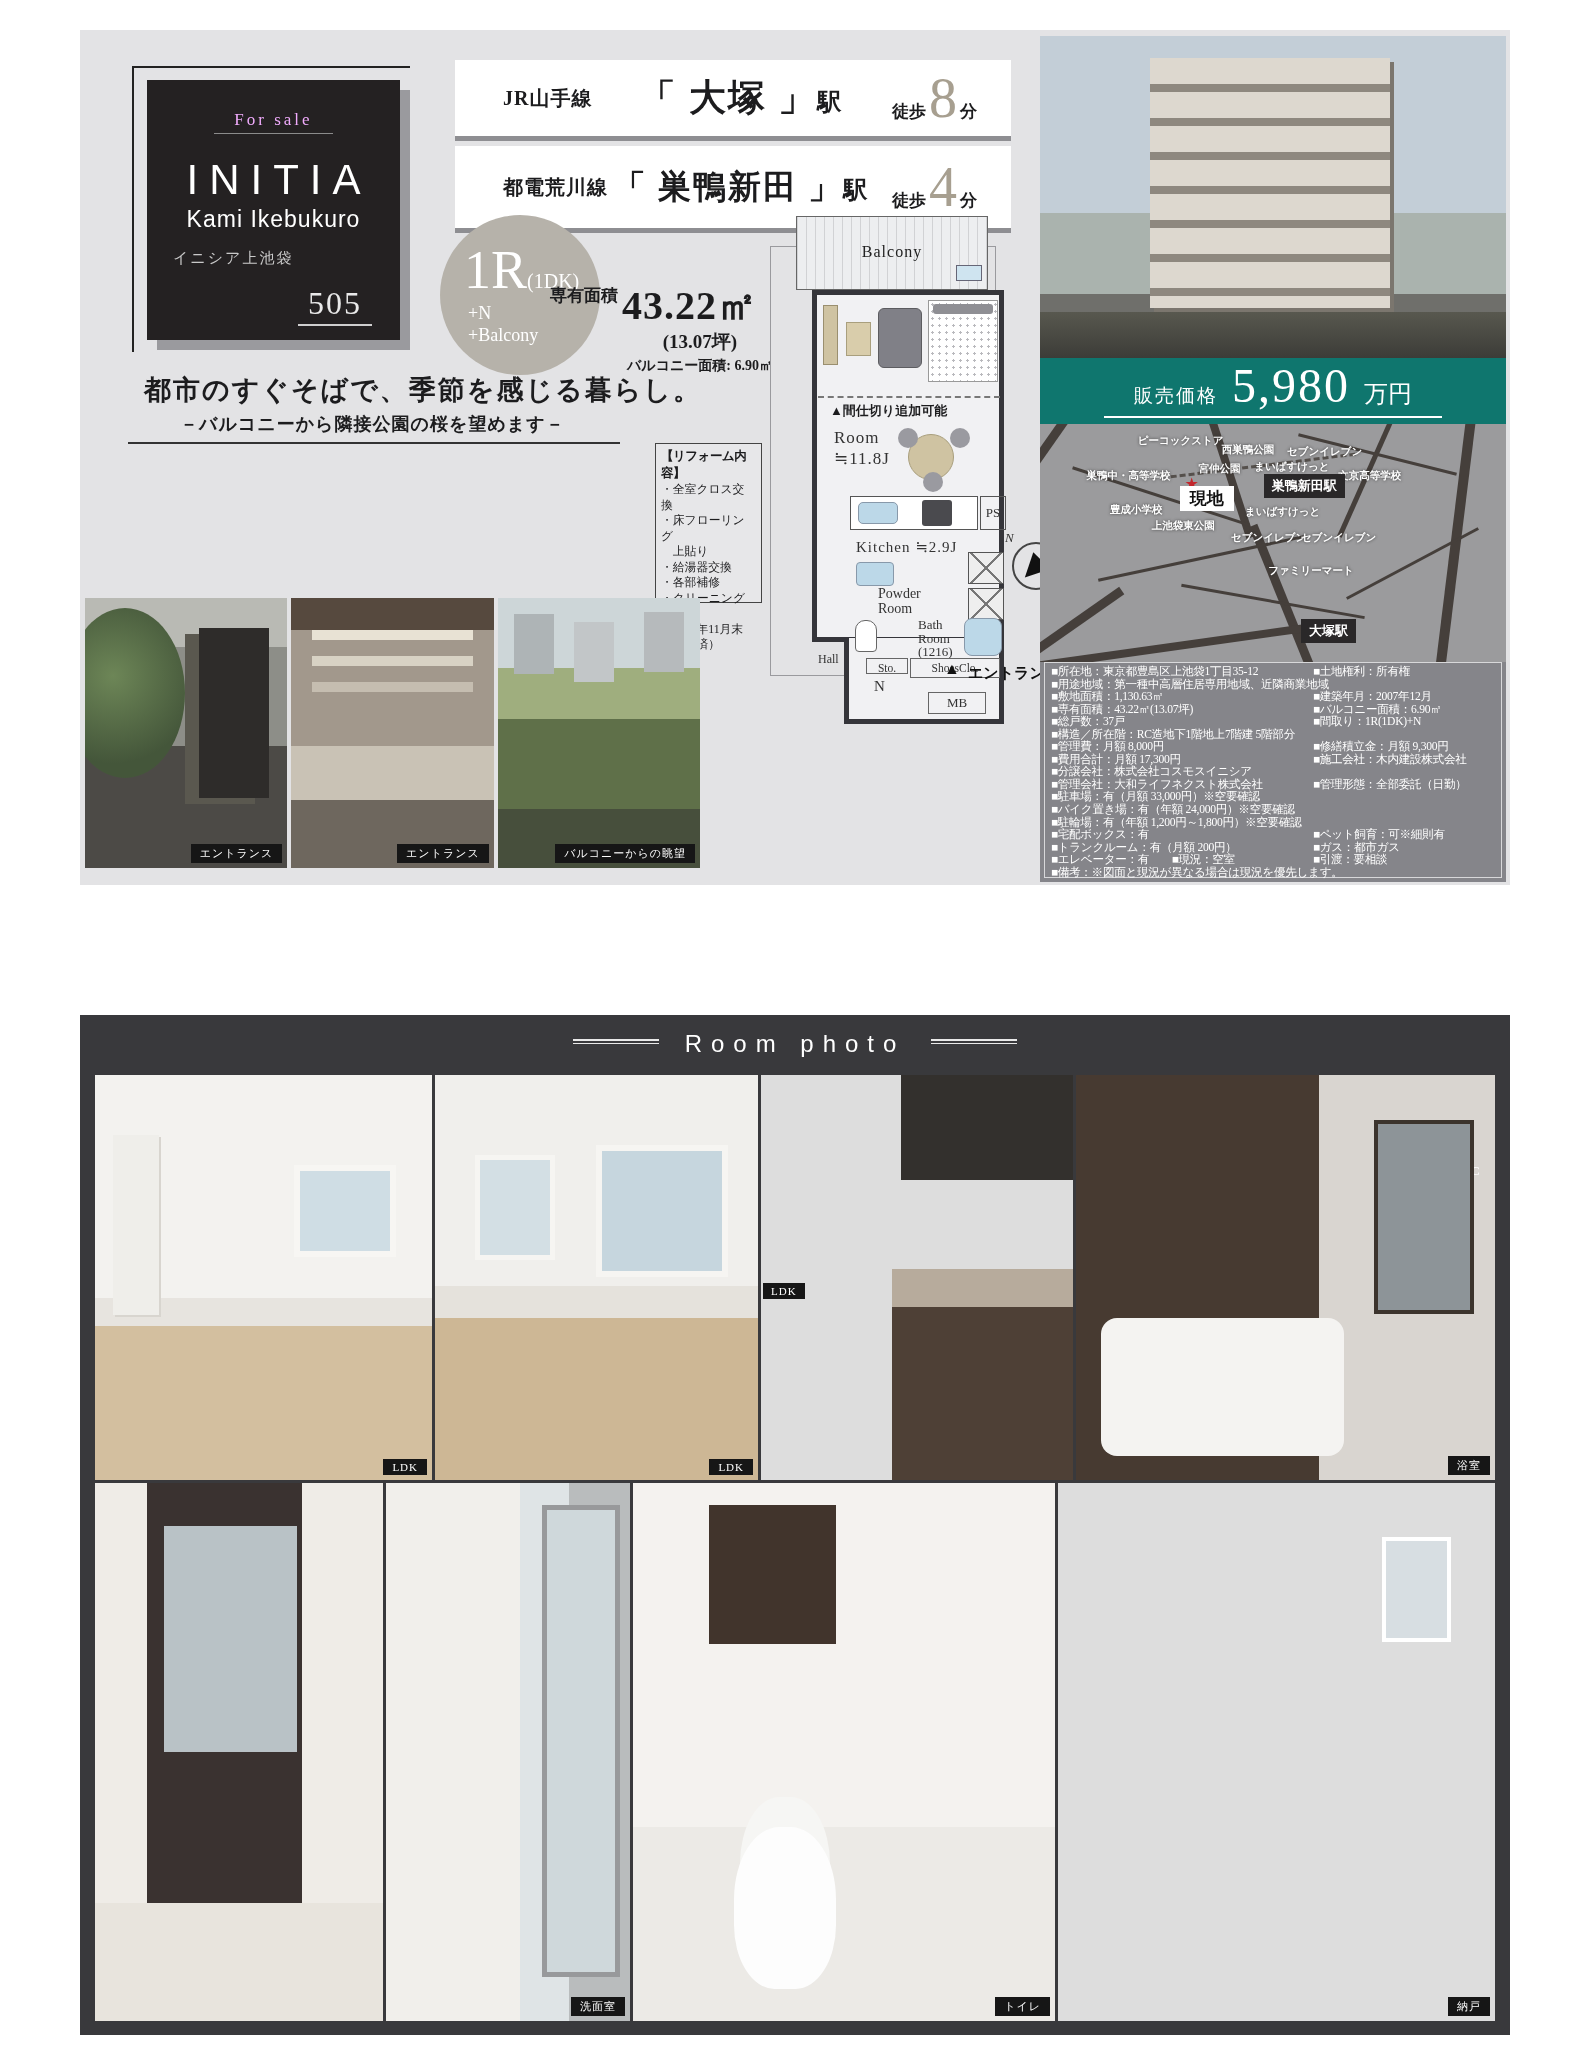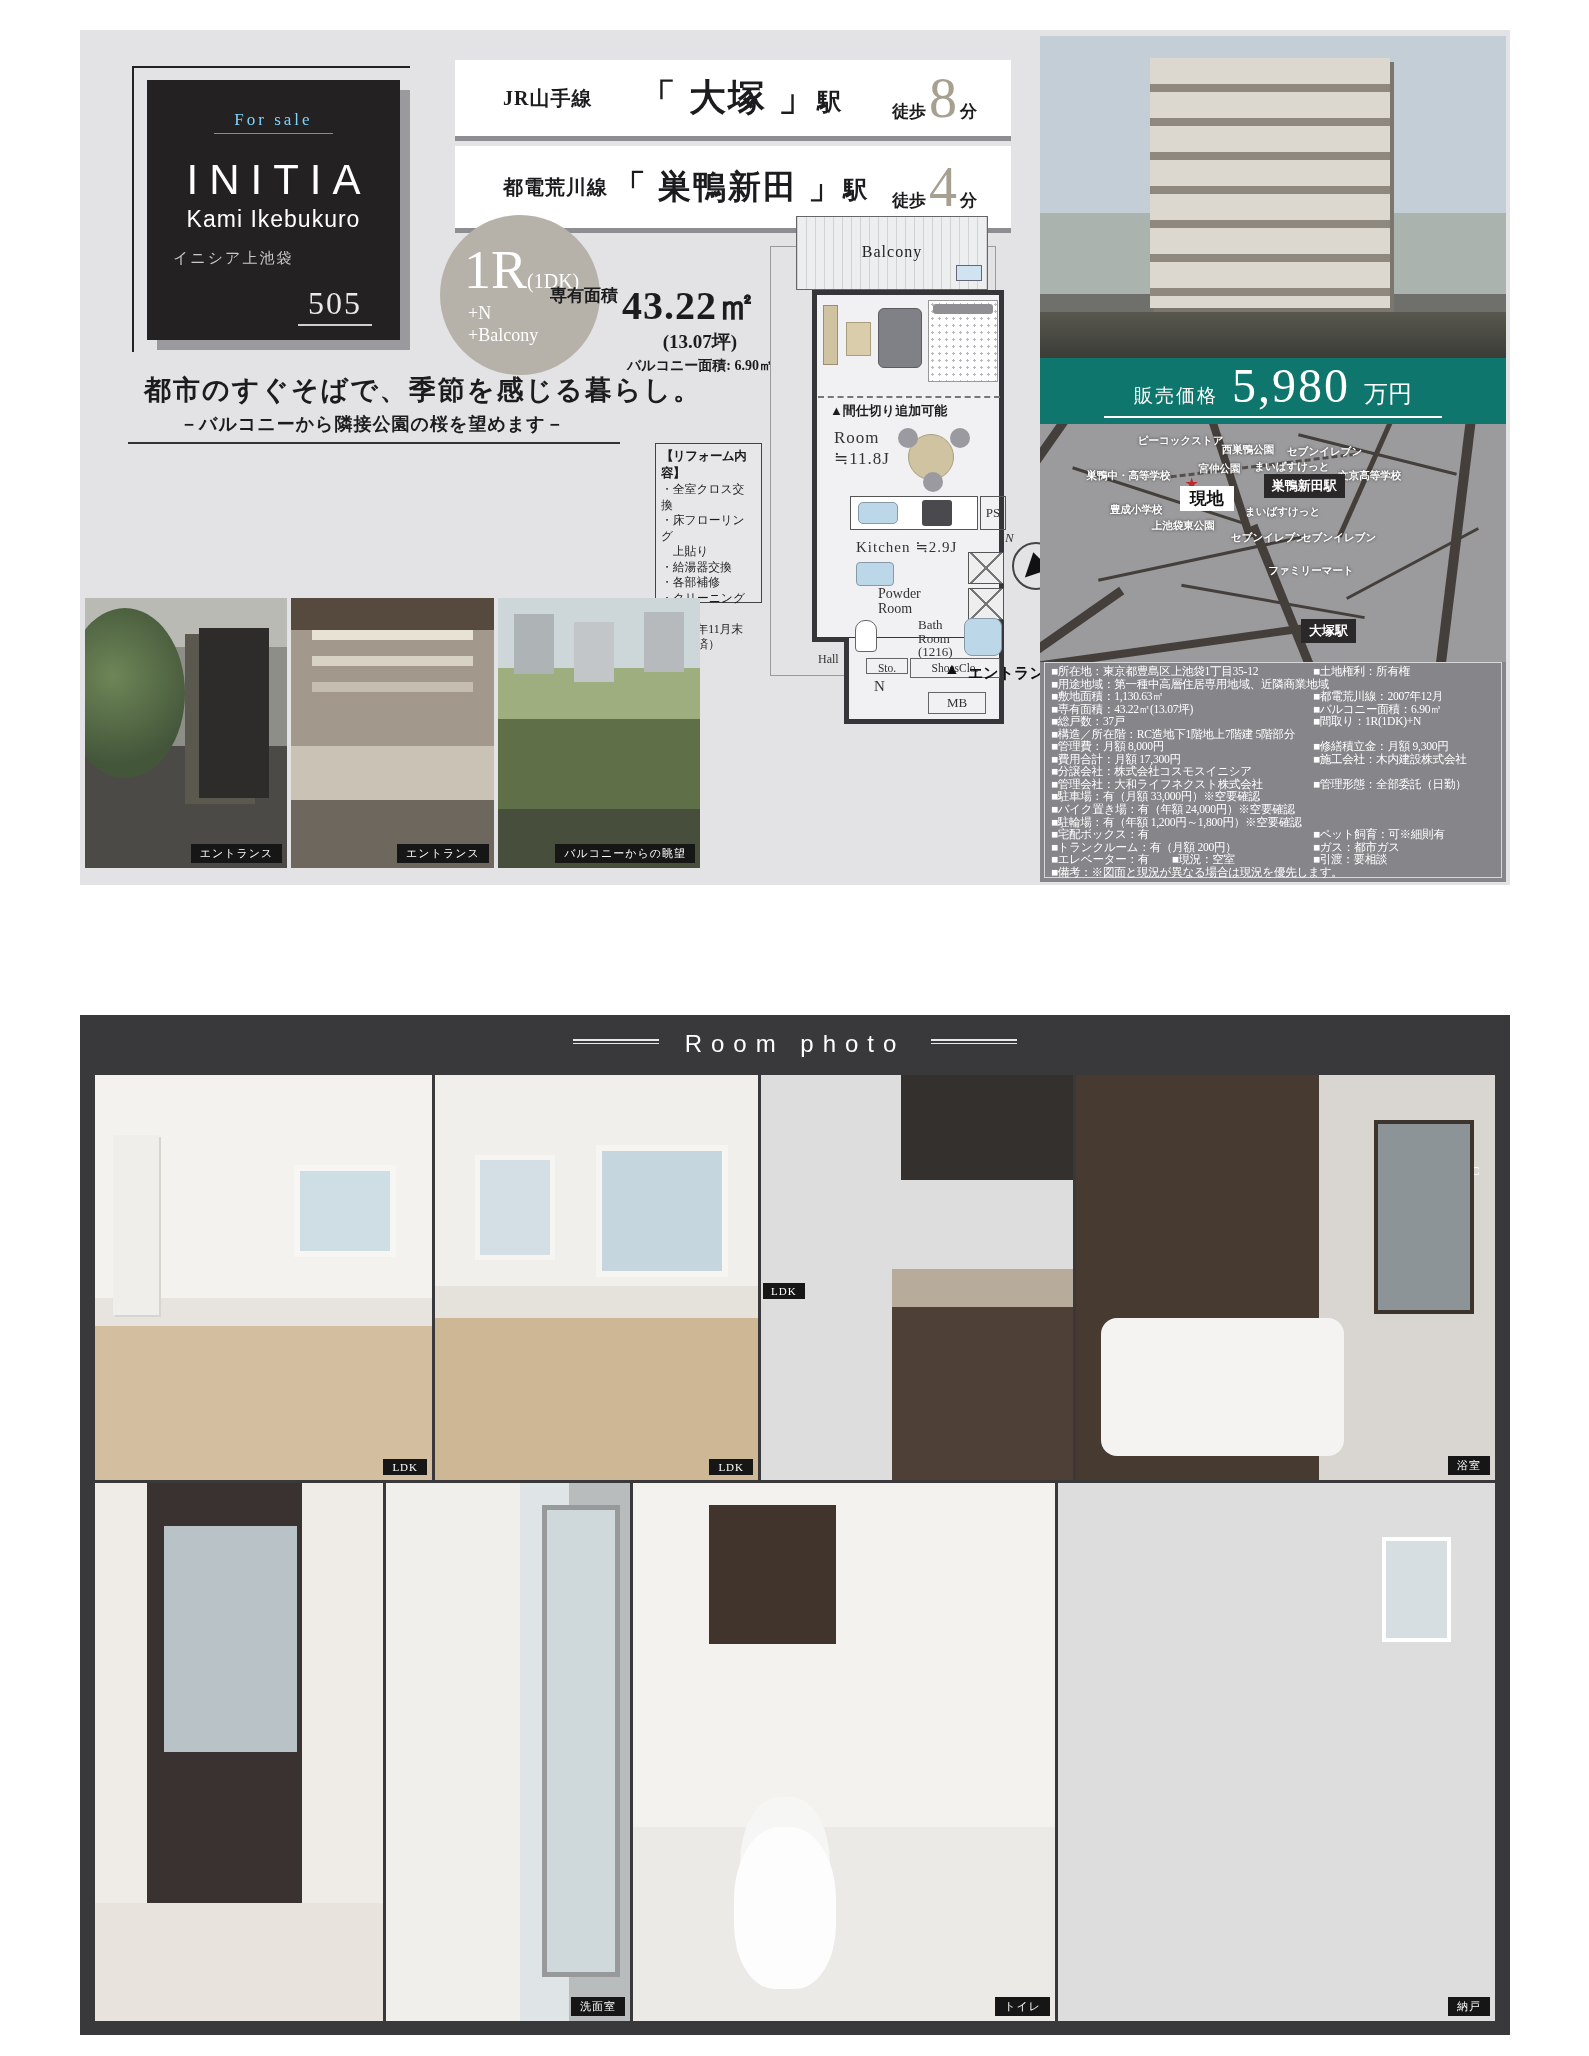--- a/index.html
+++ b/index.html
@@ -7,21 +7,21 @@
         font-family:"Liberation Serif","DejaVu Serif",serif;color:#1c1c1e;overflow:hidden;}
 
   
   .flyer{position:absolute;left:80px;top:30px;width:1430px;height:855px;background:#e3e3e5;}
 
   
   .card-frame{position:absolute;left:52px;top:36px;width:276px;height:284px;
               border-top:2px solid #222;border-left:2px solid #222;}
   .card{position:absolute;left:67px;top:50px;width:253px;height:260px;background:#242122;
         box-shadow:10px 10px 0 #9a9a9e;color:#fff;text-align:center;}
-  .forsale{display:inline-block;margin-top:30px;font-size:17px;letter-spacing:3px;color:#7dd3fc;
+  .forsale{display:inline-block;margin-top:30px;font-size:17px;letter-spacing:3px;color:#f0abfc;
            border-bottom:1px solid #8b8b8b;padding:0 20px 3px;}
   .brand{margin-top:22px;font-family:"Liberation Sans",sans-serif;font-size:42px;letter-spacing:11px;
          font-weight:400;text-indent:11px;}
   .name-en{margin-top:2px;font-family:"Liberation Sans",sans-serif;font-size:23px;letter-spacing:1px;}
   .name-jp{margin-top:16px;text-align:left;padding-left:26px;font-size:15px;letter-spacing:2px;color:#c9c9c9;}
   .unit-no{position:absolute;right:28px;bottom:14px;font-size:32px;letter-spacing:2px;color:#e9e9e9;
            border-bottom:2px solid #cfcfcf;padding:0 10px 2px;}
 
   
   .access{position:absolute;left:375px;width:556px;background:#fff;box-shadow:0 5px 0 #8e8e92;
@@ -365,21 +365,21 @@
         <div class="map-lab poi" style="left:24%;top:40%;">上池袋東公園</div>
         <div class="map-lab poi" style="left:41%;top:45%;">セブンイレブン</div>
         <div class="map-lab poi" style="left:56%;top:45%;">セブンイレブン</div>
         <div class="map-lab poi" style="left:49%;top:59%;">ファミリーマート</div>
         <div class="map-lab station" style="left:56%;top:82%;">大塚駅</div>
       </div>
       <div class="details">
         <div class="dbox">
           <div class="d-row"><span class="d-l">■所在地：東京都豊島区上池袋1丁目35-12</span><span class="d-r">■土地権利：所有権</span></div>
           <div class="d-row"><span class="d-l">■用途地域：第一種中高層住居専用地域、近隣商業地域</span><span class="d-r"></span></div>
-          <div class="d-row"><span class="d-l">■敷地面積：1,130.63㎡</span><span class="d-r">■都電荒川線：2007年12月</span></div>
+          <div class="d-row"><span class="d-l">■敷地面積：1,130.63㎡</span><span class="d-r">■建築年月：2007年12月</span></div>
           <div class="d-row"><span class="d-l">■専有面積：43.22㎡(13.07坪)</span><span class="d-r">■バルコニー面積：6.90㎡</span></div>
           <div class="d-row"><span class="d-l">■総戸数：37戸</span><span class="d-r">■間取り：1R(1DK)+N</span></div>
           <div class="d-row"><span class="d-l">■構造／所在階：RC造地下1階地上7階建 5階部分</span><span class="d-r"></span></div>
           <div class="d-row"><span class="d-l">■管理費：月額 8,000円</span><span class="d-r">■修繕積立金：月額 9,300円</span></div>
           <div class="d-row"><span class="d-l">■費用合計：月額 17,300円</span><span class="d-r">■施工会社：木内建設株式会社</span></div>
           <div class="d-row"><span class="d-l">■分譲会社：株式会社コスモスイニシア</span><span class="d-r"></span></div>
           <div class="d-row"><span class="d-l">■管理会社：大和ライフネクスト株式会社</span><span class="d-r">■管理形態：全部委託（日勤）</span></div>
           <div class="d-row"><span class="d-l">■駐車場：有（月額 33,000円）※空要確認</span><span class="d-r"></span></div>
           <div class="d-row"><span class="d-l">■バイク置き場：有（年額 24,000円）※空要確認</span><span class="d-r"></span></div>
           <div class="d-row"><span class="d-l">■駐輪場：有（年額 1,200円～1,800円）※空要確認</span><span class="d-r"></span></div>

